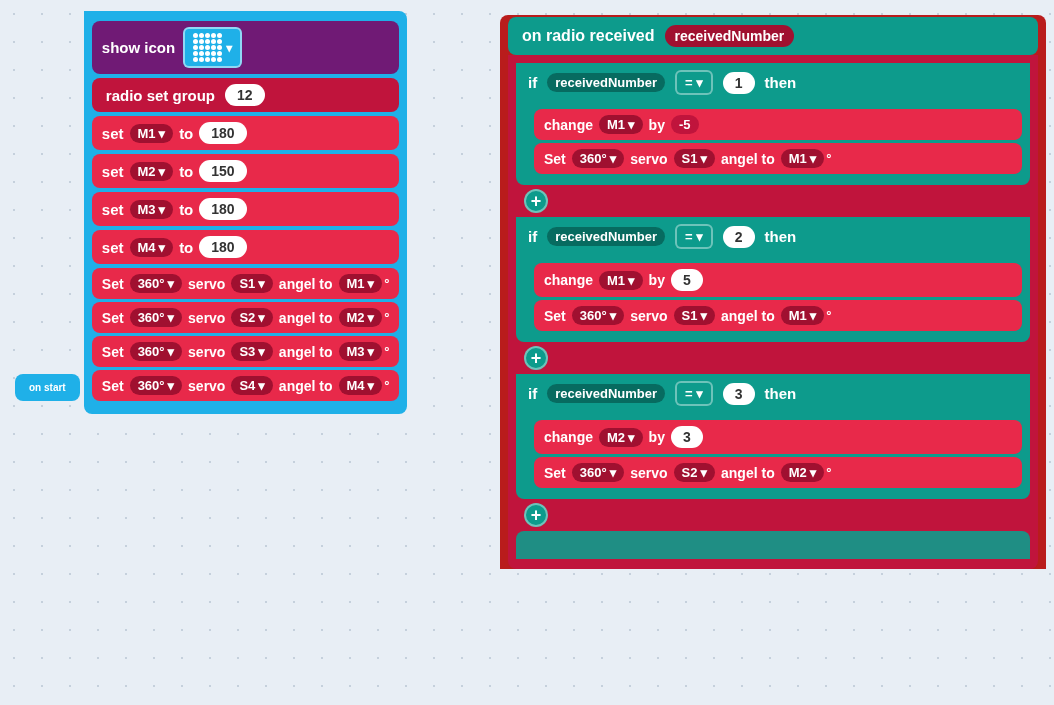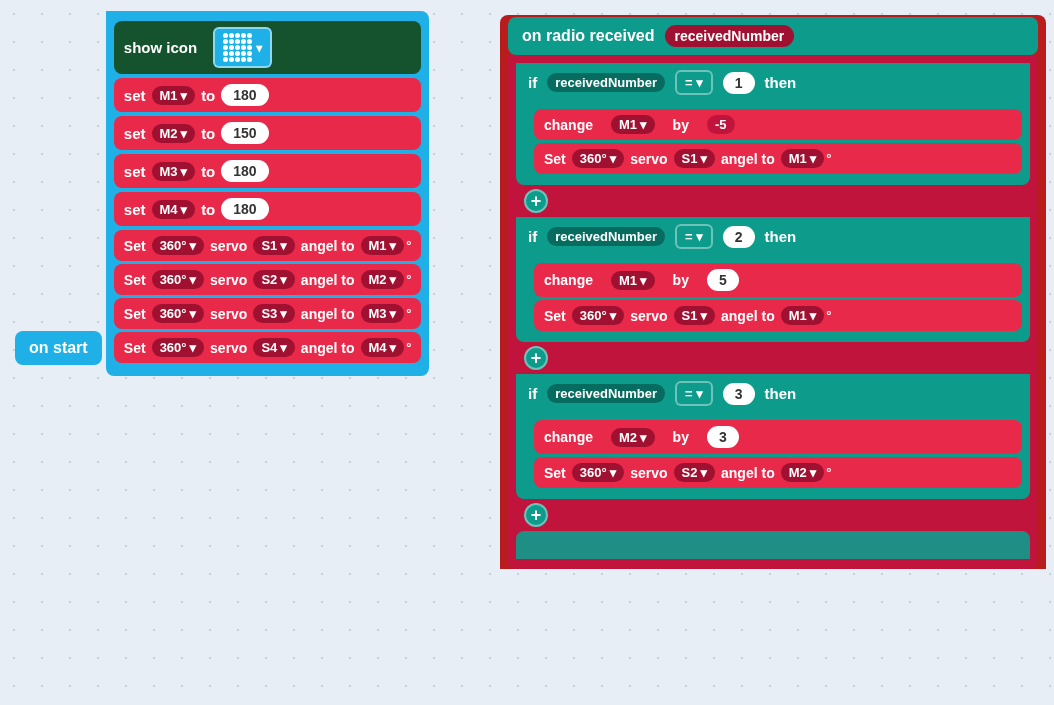--- a/index.html
+++ b/index.html
@@ -14,21 +14,21 @@
       height: 705px;
       overflow: hidden;
       position: relative;
     }
 
     .block-header-blue {
       background: #1fb0e8;
       color: white;
       border-radius: 8px 8px 0 0;
       padding: 8px 14px;
-      font-size: 16px;
+      font-size: 10px;
       display: inline-block;
       margin-bottom: 0;
       border-radius: 8px;
     }
 
     .on-start-body {
       background: #1fb0e8;
       border-radius: 0 8px 8px 8px;
       padding: 6px 8px 10px 8px;
       margin-top: -4px;
@@ -66,26 +66,26 @@
     .pill-dark {
       background: #a01030;
       color: white;
       border-radius: 20px;
       padding: 3px 10px;
       font-size: 14px;
       font-weight: 700;
     }
 
     .show-icon-block {
-      background: #14532d;
+      background: #701a75;
       border-radius: 8px;
       padding: 6px 10px;
       display: flex;
       align-items: center;
-      gap: 16px;
+      gap: 8px;
       color: white;
       margin: 4px 0;
     }
 
     .icon-grid-btn {
       background: #1fb0e8;
       border: 2px solid rgba(255,255,255,0.5);
       border-radius: 6px;
       padding: 4px 8px;
       display: flex;
@@ -186,21 +186,21 @@
       font-size: 14px;
       margin: 3px 0;
     }
 
     .change-row {
       background: #e8294a;
       border-radius: 8px;
       padding: 6px 10px;
       display: flex;
       align-items: center;
-      gap: 18px;
+      gap: 6px;
       color: white;
       font-size: 14px;
       margin: 3px 0;
     }
 
     .pill-dark-sm {
       background: #a01030;
       color: white;
       border-radius: 20px;
       padding: 2px 8px;
@@ -269,20 +269,24 @@
             <div class="dot"></div>
             <div class="dot"></div>
             <div class="dot"></div>
             <div class="dot"></div>
         </div>
         <span style="color:white; font-size:12px;">▾</span>
       </div>
     </div>
 
     
+    <div class="radio-group-block">
+      <span>radio set group</span>
+      <div class="pill">12</div>
+    </div>
 
     
     <div class="block-row block-red">
       <span>set</span>
       <div class="pill-dark-sm">
           <span>M1</span>
           <span>▾</span>
         </div>
       <span>to</span>
       <div class="pill">180</div>

